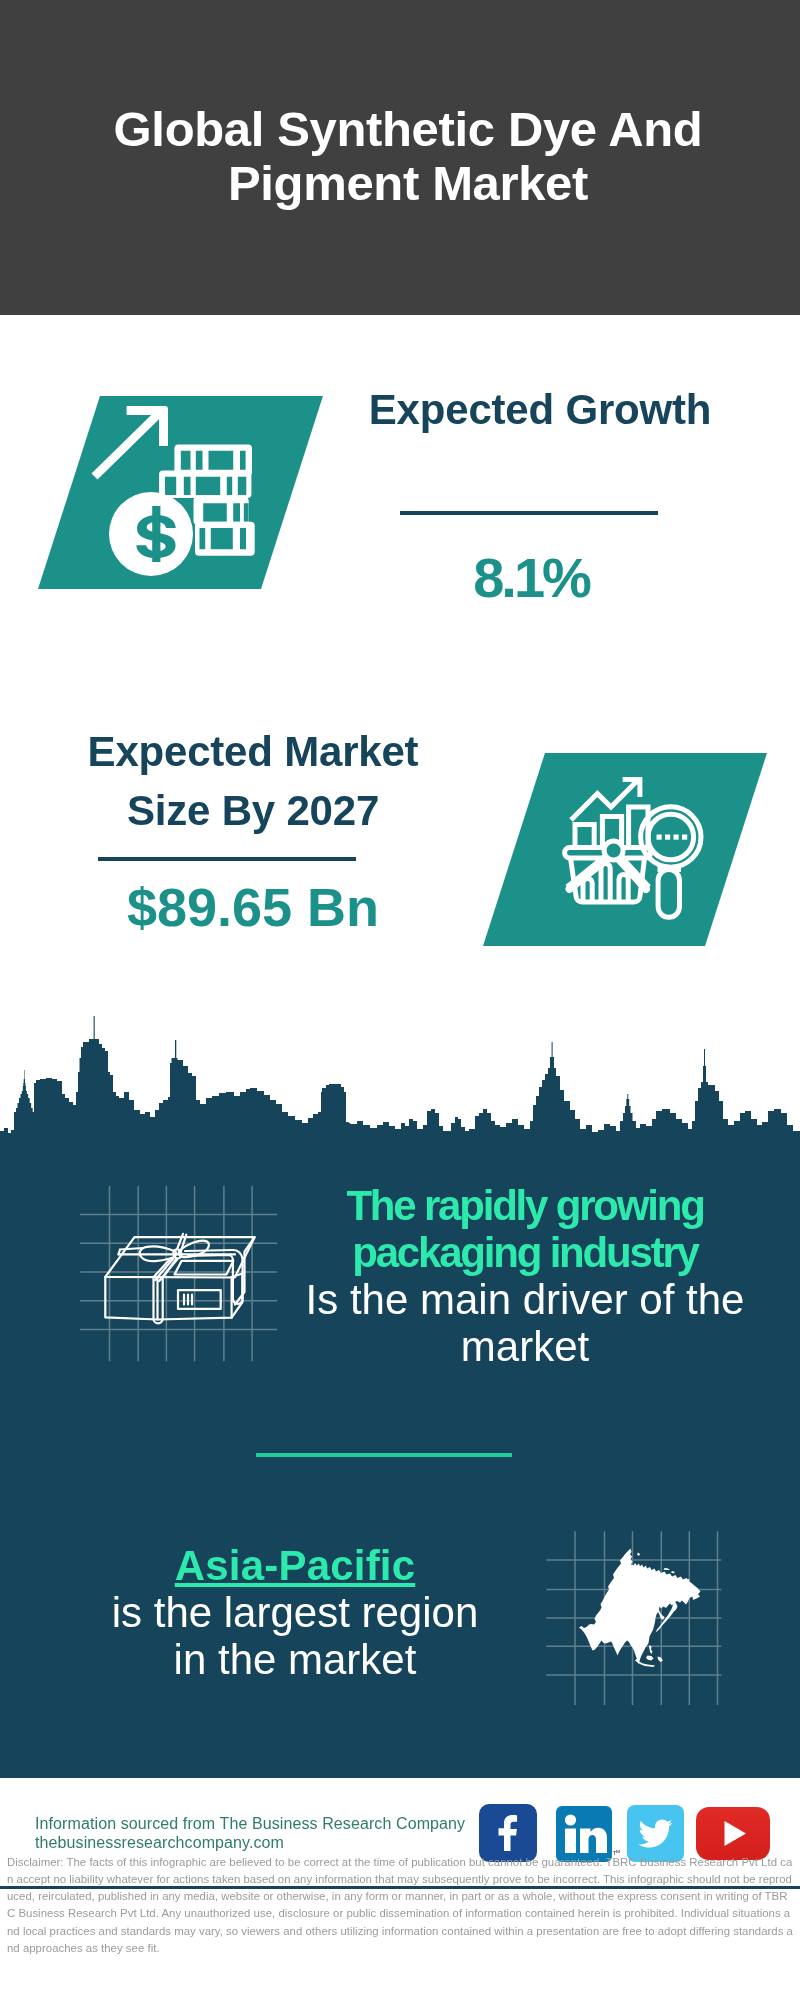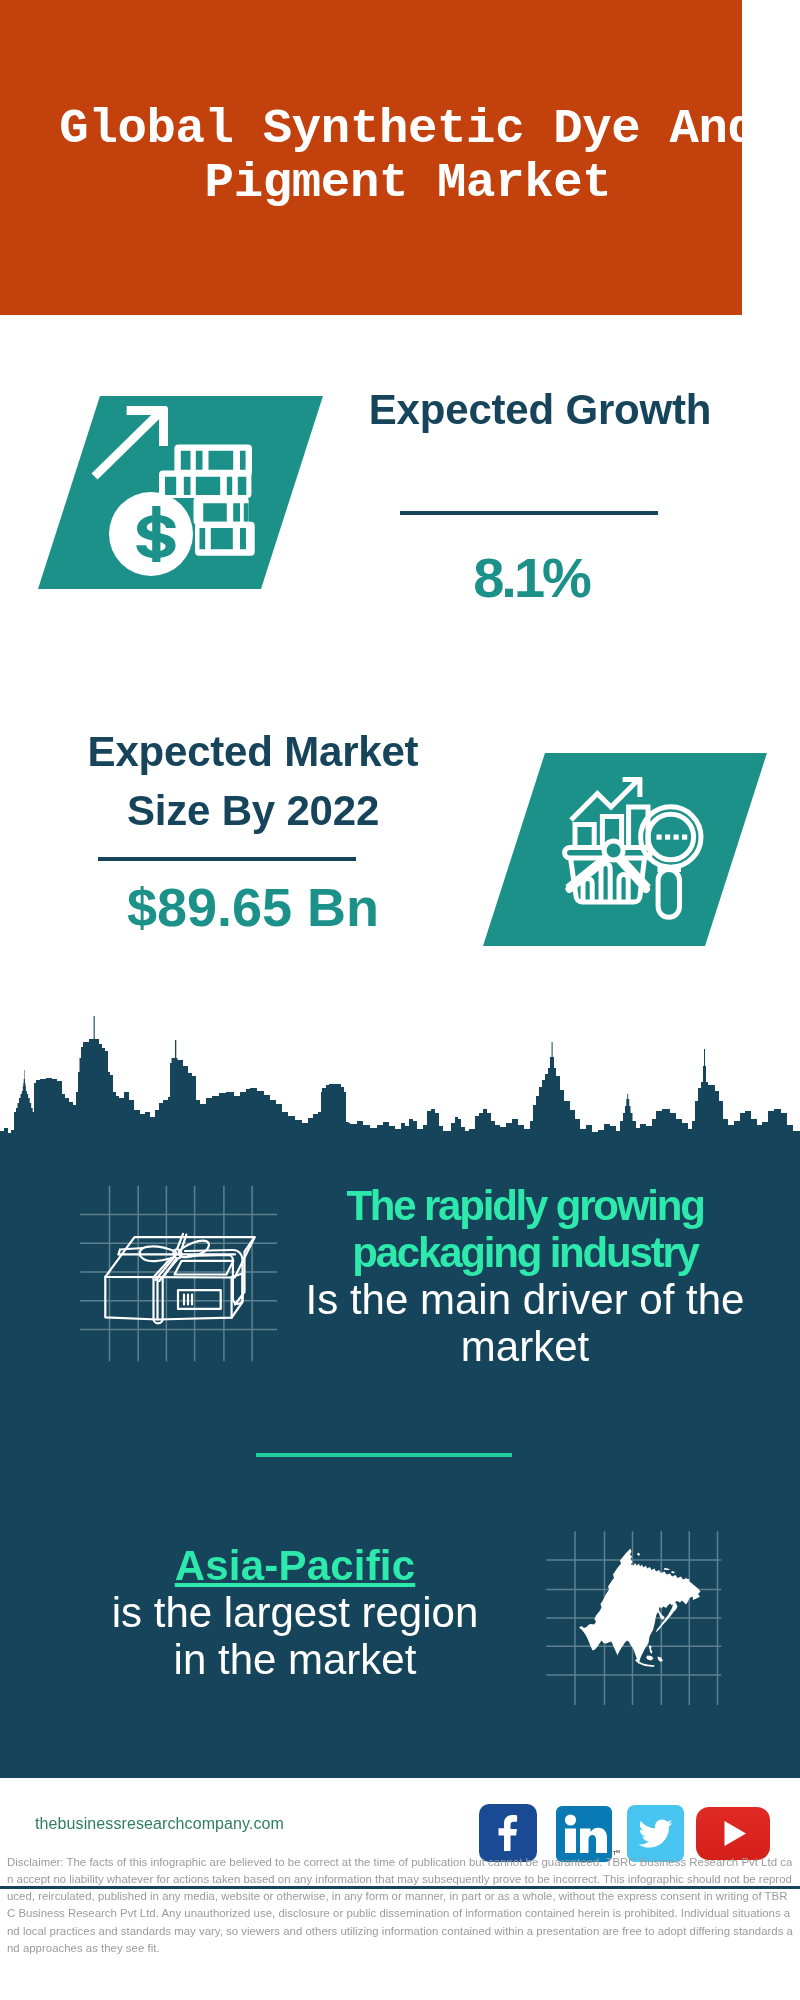--- a/index.html
+++ b/index.html
@@ -2,21 +2,21 @@
 <html><head>
 <meta charset="utf-8">
 <style>
   * { box-sizing: border-box; margin:0; padding:0; }
   html,body { width:800px; height:2000px; }
   body { font-family:"Liberation Sans", sans-serif; background:#ffffff; overflow:hidden;
          -webkit-font-smoothing:antialiased; }
   .page { position:relative; width:800px; height:2000px; background:#fff; overflow:hidden; }
 
   
-  .header { position:absolute; left:0; top:0; width:742px; height:315px; background:#c2410c;font-family:Liberation Mono, monospace; }
+  .header { position:absolute; left:0; top:0; width:800px; height:315px; background:#404040; }
   .header h1 { position:absolute; left:8px; top:102px; width:800px; text-align:center;
                color:#ffffff; font-size:49px; font-weight:bold; line-height:54.2px;
                letter-spacing:-0.35px; }
 
   
   .pgram { position:absolute; background:#1B918A; transform:skewX(-17.8deg); transform-origin:left bottom; }
 
   
   .stat { position:absolute; text-align:center; }
   .stat .label { color:#16445A; font-size:42px; font-weight:bold; line-height:54.8px; letter-spacing:-0.2px; }
@@ -124,21 +124,21 @@
     <rect x="120.0" y="74.5" width="5.2" height="5.2"></rect>
     <rect x="128.5" y="74.5" width="5.2" height="5.2"></rect>
     <rect x="137.0" y="74.5" width="5.2" height="5.2"></rect>
   </g>
 </svg>
 
   <div class="pgram" style="left:483px; top:753px; width:222px; height:193px;"></div>
   <div class="stat" style="left:43px; top:723px; width:420px;">
     <div class="label" style="line-height:58.9px;">
       <span>Expected Market</span><br>
-      <span>Size By 2022</span>
+      <span>Size By 2027</span>
     </div>
     <div class="rule" style="left:55px; top:134px; width:258px;"></div>
     <div class="value" style="font-size:54px; line-height:54px; position:absolute; left:0; top:157px; width:420px;">$89.65 Bn</div>
   </div>
 
   <svg class="skyline" viewBox="0 0 800 145" preserveAspectRatio="none">
     <path d="M0,145 L0,131 L4,131 L4,128 L8,128 L8,133 L11,133 L11,130 L14,130 L14,112 L16,112 L16,108 L17.5,108 L17.5,103 L19,103 L19,98 L20.5,98 L20.5,94 L21.8,94 L21.8,91 L22.8,91 L22.8,86 L23.3,86 L23.3,83 L23.7,83 L23.7,79 L24.1,79 L24.1,70 L24.6,70 L24.6,79 L25,79 L25,83 L25.4,83 L25.4,86 L25.9,86 L25.9,91 L26.9,91 L26.9,94 L28.2,94 L28.2,98 L29.7,98 L29.7,103 L31.2,103 L31.2,108 L32.7,108 L32.7,112 L34,112 L34,83 L36,83 L36,80 L40,80 L40,79 L46,79 L46,78 L52,78 L52,79 L57,79 L57,81 L62,81 L62,94 L65,94 L65,98 L69,98 L69,102 L73,102 L73,105 L76,105 L76,92 L78,92 L78,72 L79.5,72 L79.5,58 L81,58 L81,47 L83,47 L83,42 L89,42 L89,39 L93.6,39 L93.6,16 L94.7,16 L94.7,39 L99,39 L99,44 L102,44 L102,48 L105,48 L105,51 L108,51 L108,72 L110,72 L110,75 L113,75 L113,92 L116,92 L116,96 L119,96 L119,98 L124,98 L124,92 L129,92 L129,100 L134,100 L134,110 L140,110 L140,114 L145,114 L145,112 L150,112 L150,117 L155,117 L155,110 L159,110 L159,103 L163,103 L163,100 L168,100 L168,97 L170,97 L170,63 L171.5,63 L171.5,58 L175,58 L175,40 L176.3,40 L176.3,58 L177.5,58 L177.5,60 L183,60 L183,66 L188,66 L188,73 L192,73 L192,76 L196,76 L196,100 L200,100 L200,104 L206,104 L206,98 L212,98 L212,96 L219,96 L219,93 L226,93 L226,92 L234,92 L234,96 L240,96 L240,92 L246,92 L246,89 L250,89 L250,88 L257,88 L257,91 L264,91 L264,95 L270,95 L270,100 L276,100 L276,104 L282,104 L282,112 L288,112 L288,116 L295,116 L295,120 L302,120 L302,123 L308,123 L308,118 L313,118 L313,114 L318,114 L318,112 L321,112 L321,92 L322,92 L322,88 L326,88 L326,85 L329,85 L329,84 L341,84 L341,87 L344,87 L344,92 L346,92 L346,122 L348,122 L351,124 L357,124 L357,121 L363,121 L363,125 L370,125 L370,128 L377,128 L377,125 L383,125 L383,122 L389,122 L389,126 L395,126 L395,129 L401,129 L401,123 L405,123 L405,126 L409,126 L409,119 L413,119 L413,121 L417,121 L417,129 L423,129 L423,125 L427,125 L427,111 L431,111 L431,109 L435,109 L435,113 L439,113 L439,126 L443,126 L443,131 L451,131 L451,123 L455,123 L455,117 L458,117 L458,119 L461,119 L461,127 L465,127 L465,131 L469,131 L469,129 L475,129 L475,116 L479,116 L479,113 L483,113 L483,109 L487,109 L487,113 L491,113 L491,121 L495,121 L495,125 L500,125 L500,127 L506,127 L506,123 L512,123 L512,119 L518,119 L518,125 L524,125 L524,129 L530,129 L530,121 L533,121 L533,105 L536,105 L536,96 L539,96 L539,87 L542,87 L542,80 L545,80 L545,74 L548,74 L548,68 L550,68 L550,57 L551.6,57 L551.6,42 L552.6,42 L552.6,57 L554,57 L554,68 L556,68 L556,76 L560,76 L560,90 L564,90 L564,101 L570,101 L570,110 L575,110 L575,119 L580,119 L580,129 L586,129 L586,125 L592,125 L592,132 L598,132 L598,130 L604,130 L604,124 L610,124 L610,126 L616,126 L616,131 L620,131 L620,121 L623,121 L623,113 L625,113 L625,106 L626.3,106 L626.3,99 L627.3,99 L627.3,94 L628.2,94 L628.2,99 L629.2,99 L629.2,106 L630.5,106 L630.5,113 L632.5,113 L632.5,121 L636,121 L636,128 L640,128 L640,124 L646,124 L646,126 L652,126 L652,119 L656,119 L656,111 L662,111 L662,109 L670,109 L670,113 L676,113 L676,119 L682,119 L682,123 L688,123 L688,129 L692,129 L692,121 L695,121 L695,101 L698,101 L698,88 L701,88 L701,82 L703,82 L703,66 L704,66 L704,49 L705,49 L705,66 L706,66 L706,82 L708,82 L708,85 L715,85 L715,91 L719,91 L719,101 L723,101 L723,119 L728,119 L728,125 L734,125 L734,121 L740,121 L740,113 L745,113 L745,111 L751,111 L751,119 L757,119 L757,125 L762,125 L762,122 L768,122 L768,111 L774,111 L774,109 L781,109 L781,113 L787,113 L787,125 L793,125 L793,131 L800,131 L800,145 Z" fill="#16445A"></path>
   </svg>
 
   <div class="darkbody"></div>
@@ -203,20 +203,21 @@
 </svg>
 
   <div class="feat-text" id="feat2" style="left:40px; top:1542px; width:510px;">
     <b>Asia-Pacific</b><br>
     <span>is the largest region</span><br>
     <span>in the market</span>
   </div>
 
   <div class="footer"></div>
   <div class="src">
+    <div>Information sourced from The Business Research Company</div>
     <div>thebusinessresearchcompany.com</div>
   </div>
   <div class="socials">
     <a class="social" style="left:479px; top:1804px; width:58px; height:58px; background:#1B4A95; border-radius:10px;">
       <svg viewBox="0 0 58 58" width="58" height="58">
         <path fill="#ffffff" d="M31.5,47 V31.5 h5.6 l0.8,-6.5 h-6.4 v-4.1 c0,-1.9 0.5,-3.2 3.2,-3.2 h3.4 V11.4 c-0.6,-0.1 -2.6,-0.3 -4.9,-0.3 c-4.9,0 -8.2,3 -8.2,8.4 v4.7 h-5.5 V31.5 h5.5 V47 Z"></path>
       </svg>
     </a>
     <a class="social" style="left:556px; top:1806px; width:56px; height:56px; background:#0A7AB5; border-radius:6px;">
       <svg viewBox="0 0 56 56" width="56" height="56">

